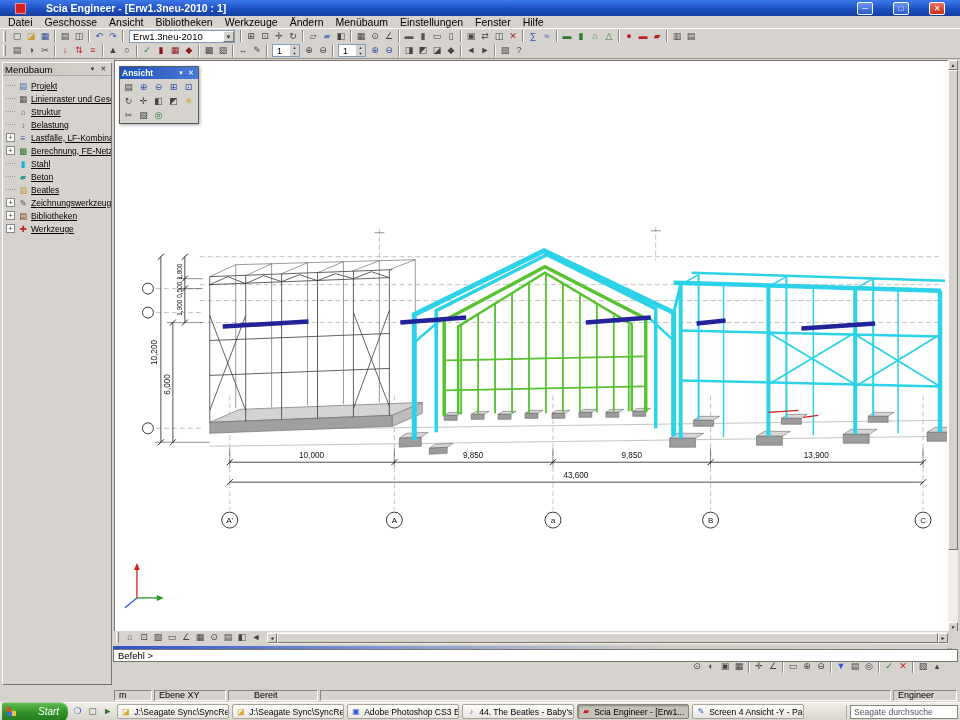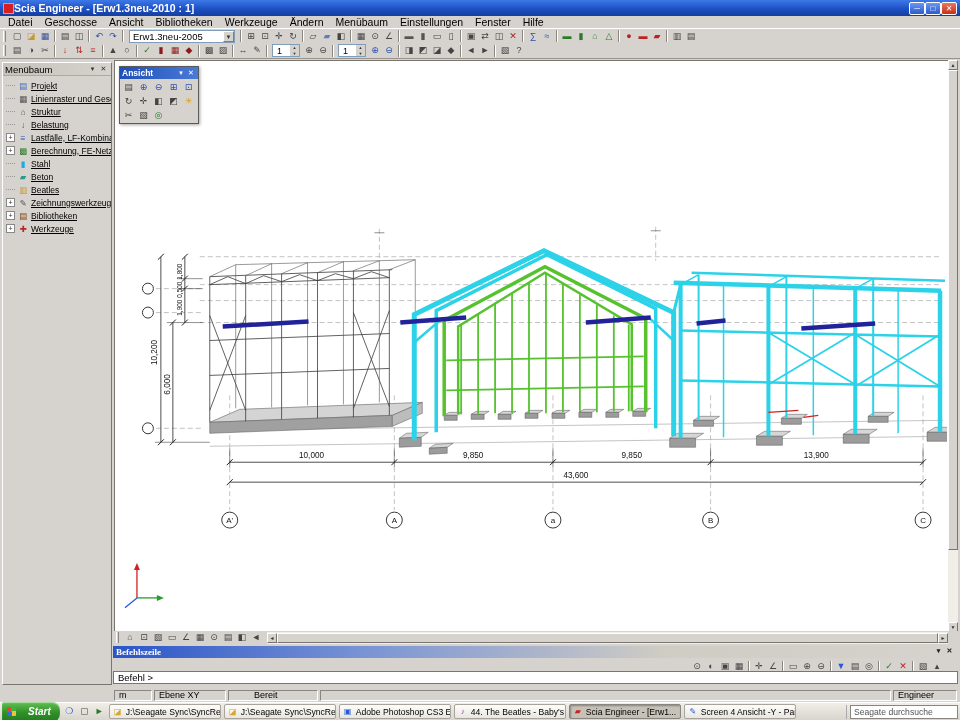--- a/index.html
+++ b/index.html
@@ -3,21 +3,21 @@
 <meta charset="utf-8">
 <style>
 *{margin:0;padding:0;box-sizing:border-box;}
 html,body{width:960px;height:720px;overflow:hidden;background:#d6d3ce;
   font-family:"Liberation Sans","DejaVu Sans",sans-serif;font-size:11px;color:#000;}
 #app{position:relative;width:960px;height:720px;background:#d6d3ce;overflow:hidden;}
 
 
 .titlebar{position:absolute;left:0;top:0;width:960px;height:16px;
   background:linear-gradient(180deg,#3d79e8 0%,#1d50c4 55%,#153f9e 100%);
-  color:#fff;display:flex;align-items:center;gap:0;padding:0 3px;}
+  color:#fff;display:flex;align-items:center;gap:20px;padding:0 15px;}
 .appicon{width:11px;height:11px;background:#d42020;border:1px solid rgba(255,255,255,.5);flex:0 0 auto;}
 .titlebar .title{flex:1;font-weight:bold;font-size:10.5px;white-space:nowrap;overflow:hidden;}
 .winbtn{width:16px;height:13px;border:1px solid #fff;border-radius:2px;flex:0 0 auto;
   background:linear-gradient(180deg,#6b97f0,#2a5ad0);color:#fff;font-size:8px;line-height:11px;text-align:center;}
 .winbtn.close{background:linear-gradient(180deg,#ea7560,#c63018);}
 
 
 .menubar{position:absolute;left:0;top:16px;width:960px;height:13px;display:flex;align-items:center;
   background:#d6d3ce;border-bottom:1px solid #fff;padding-left:2px;}
 .menu-item{padding:0 6px;font-size:10.5px;line-height:13px;white-space:nowrap;}
@@ -84,39 +84,39 @@
 .sb-corner{position:absolute;left:948px;top:631px;width:10px;height:13px;background:#d6d3ce;}
 
 
 #cmd-header{position:absolute;left:113px;top:646px;width:845px;height:12px;
   background:linear-gradient(90deg,#2a55c8 0%,#7a94d4 30%,#cfccc4 65%,#d6d3ce 100%);
   color:#fff;font-size:9px;font-weight:bold;display:flex;align-items:center;padding:0 3px;font-family:Liberation Serif, serif;}
 #cmd-header .ph-title{flex:1;}
 #cmd-header .phbtn{color:#222;}
 #cmd-tools{position:absolute;left:113px;top:659px;width:845px;height:15px;background:#d6d3ce;
   display:flex;align-items:center;justify-content:flex-end;padding-right:14px;}
-#cmd-input-row{position:absolute;left:113px;top:671px;width:845px;height:13px;background:#fff;
+#cmd-input-row{position:absolute;left:113px;top:649px;width:845px;height:13px;background:#fff;
   border:1px solid #7a766f;display:flex;align-items:center;font-size:9.5px;padding-left:4px;gap:2px;}
 #cmd-input-row input{border:none;outline:none;flex:1;font:inherit;height:10px;}
 
 
 #statusbar{position:absolute;left:0;top:689px;width:960px;height:13px;background:#d6d3ce;
   display:flex;gap:2px;padding:1px 3px 1px 0;}
 .scell{border:1px solid;border-color:#8a867f #fff #fff #8a867f;font-size:9px;line-height:9px;padding:0 4px;
   white-space:nowrap;overflow:hidden;}
 .sspacer{width:112px;flex:0 0 auto;}
 .sflex{flex:1;}
 
 
 #taskbar{position:absolute;left:0;top:702px;width:960px;height:18px;
   background:linear-gradient(180deg,#f0eee7,#d8d5cd);border-top:1px solid #fff;
   display:flex;align-items:center;gap:3px;padding:0 2px;}
 #start{height:20px;padding:0 9px 0 5px;border-radius:2px 8px 8px 2px;flex:0 0 auto;
   background:linear-gradient(180deg,#63c153 0%,#2f8f28 55%,#237a1e 100%);
-  color:#fff;font-weight:bold;font-style:italic;font-size:10px;display:flex;align-items:center;gap:12px;
+  color:#fff;font-weight:normal;font-style:italic;font-size:10px;display:flex;align-items:center;gap:22px;
   box-shadow:inset 0 1px 1px rgba(255,255,255,.5);}
 .flag{width:9px;height:9px;border-radius:1px;flex:0 0 auto;
   background:conic-gradient(#3db53d 0 25%,#eec23a 0 50%,#3a6ad8 0 75%,#e04a2a 0);}
 .ql{display:flex;align-items:center;gap:2px;flex:0 0 auto;}
 .ql .ti{width:13px;}
 .task{height:15px;width:112px;flex:0 0 auto;background:linear-gradient(180deg,#fdfdfb,#e8e6df);
   border:1px solid #a8a49c;border-radius:2px;display:flex;align-items:center;gap:3px;
   font-size:8.6px;padding:0 3px;overflow:hidden;white-space:nowrap;}
 .task .ticon{width:10px;font-size:8px;line-height:13px;text-align:center;flex:0 0 auto;}
 .task.active{background:#c6c2b8;box-shadow:inset 1px 1px 2px #8a867f;border-color:#8a867f;}
@@ -159,21 +159,21 @@
         <span class="ti" style="color: rgb(51, 83, 158);">▦</span>
         <span class="tsep"></span>
         <span class="ti">▤</span>
         <span class="ti">◫</span>
         <span class="tsep"></span>
         <span class="ti" style="color: rgb(43, 79, 176);">↶</span>
         <span class="ti" style="color: rgb(43, 79, 176);">↷</span>
         <span class="tsep"></span>
       </span>
     <span class="combo">
-      <span>Erw1.3neu-2005</span>
+      <span>Erw1.3neu-2010</span>
       <span class="arrow">▼</span>
     </span>
     <span class="iconrow">
         <span class="tsep"></span>
         <span class="ti">⊞</span>
         <span class="ti">⊡</span>
         <span class="ti">✛</span>
         <span class="ti">↻</span>
         <span class="tsep"></span>
         <span class="ti">▱</span>

